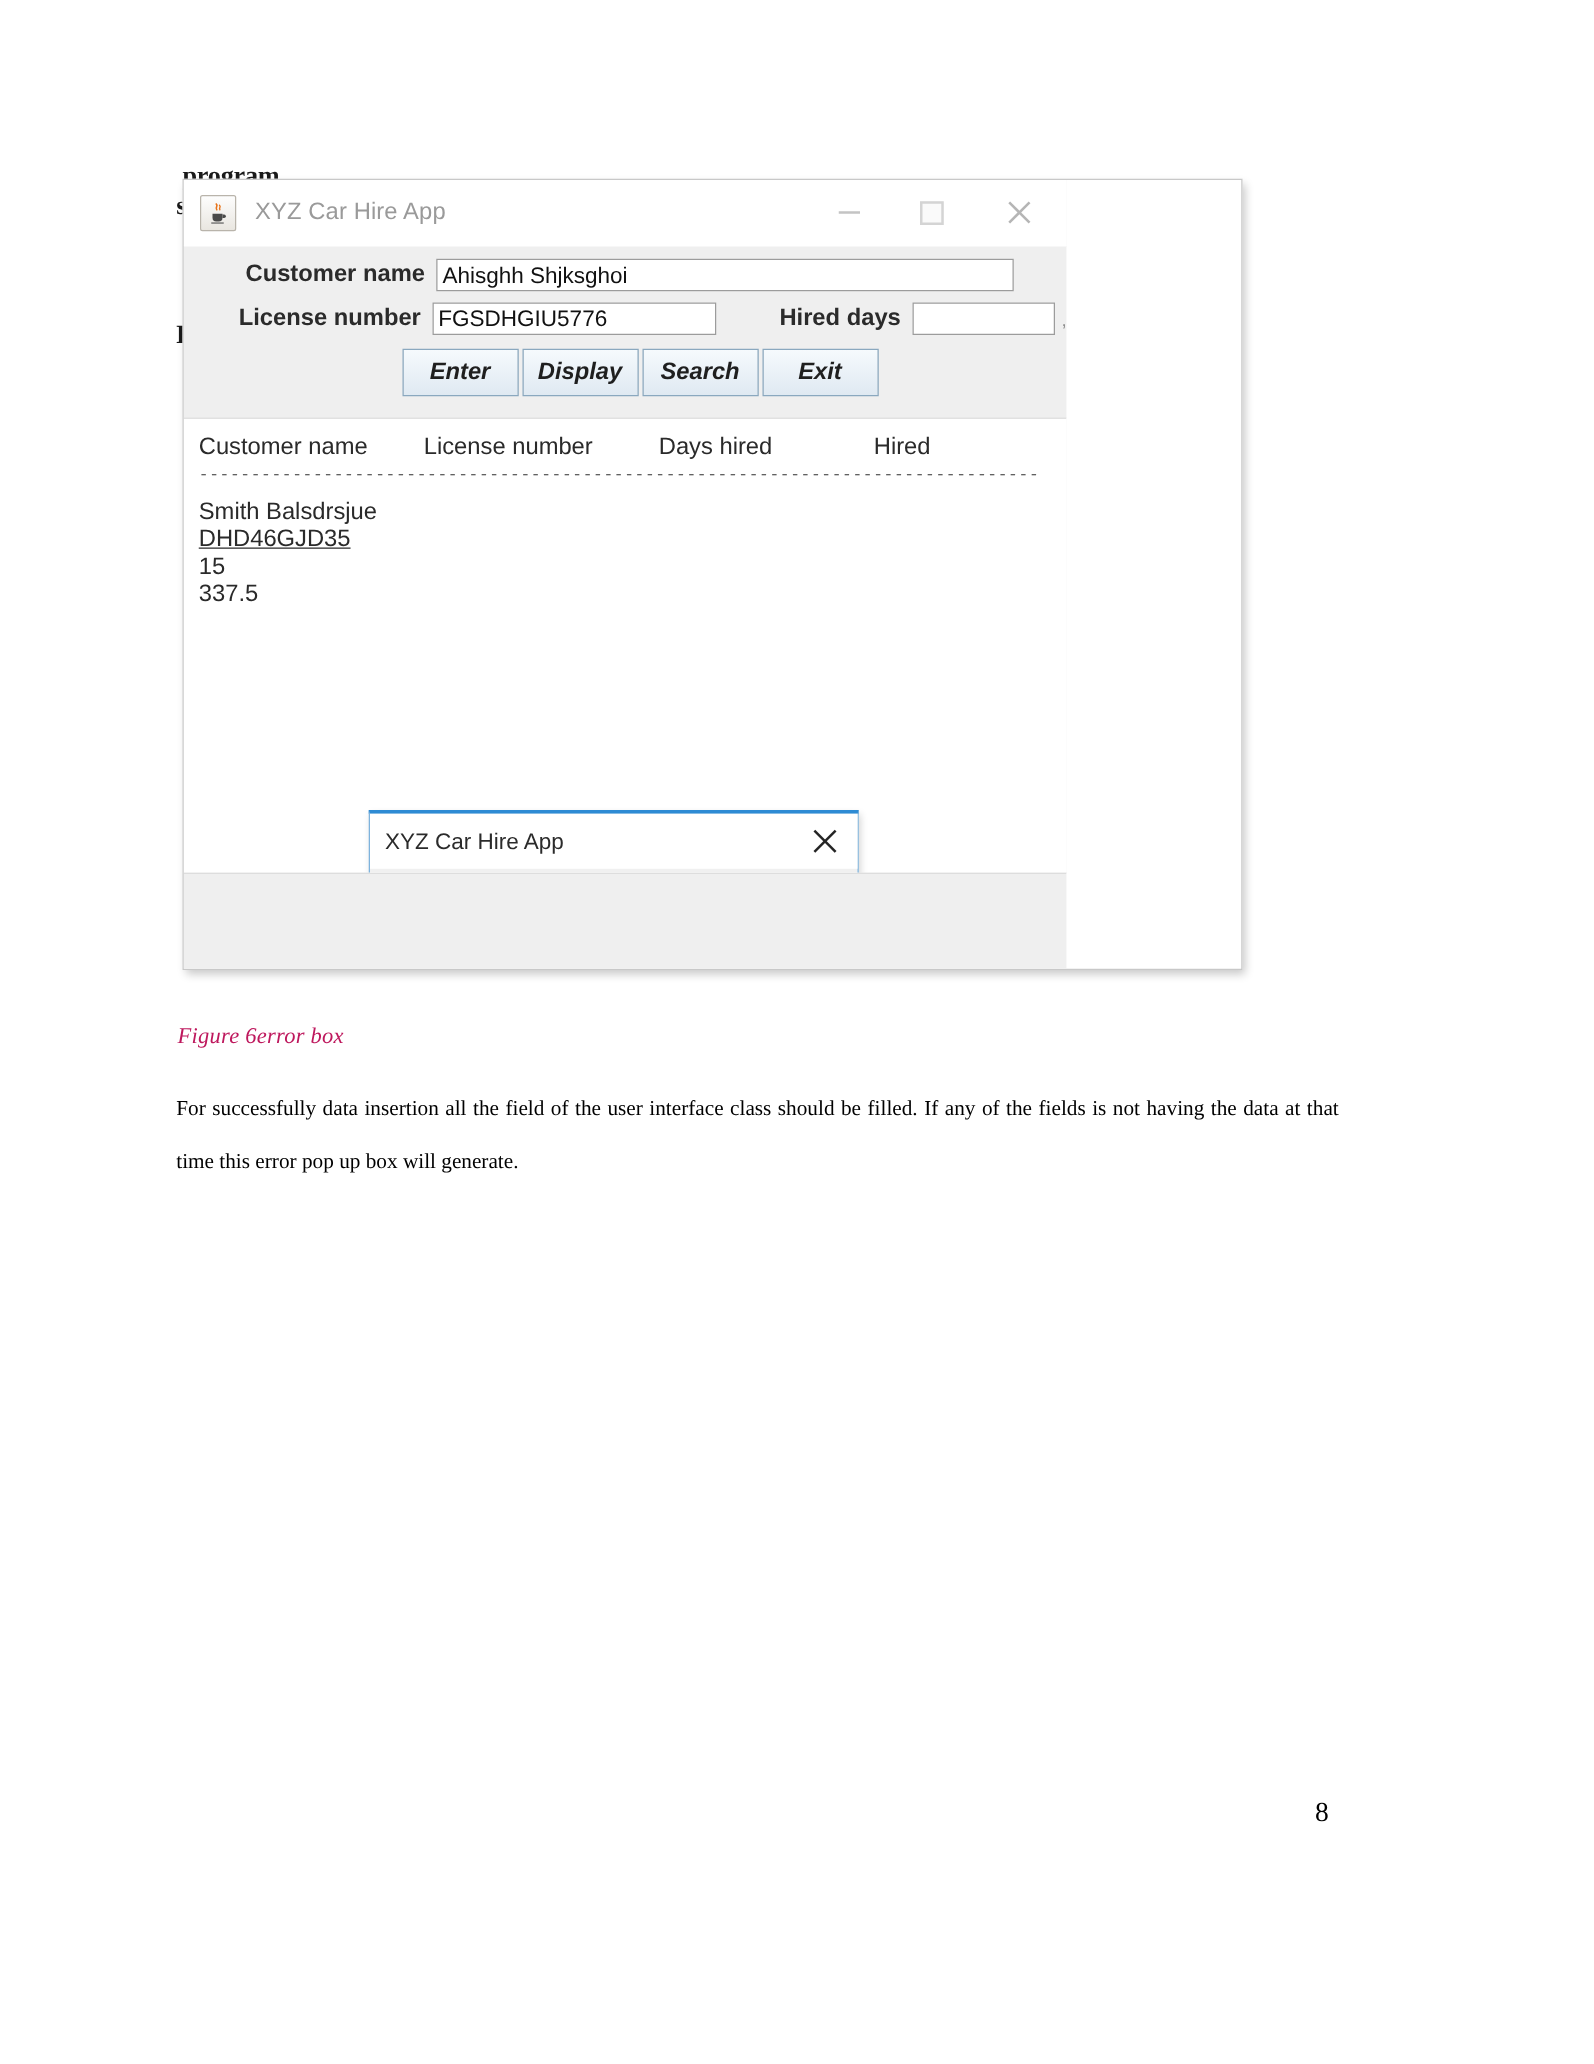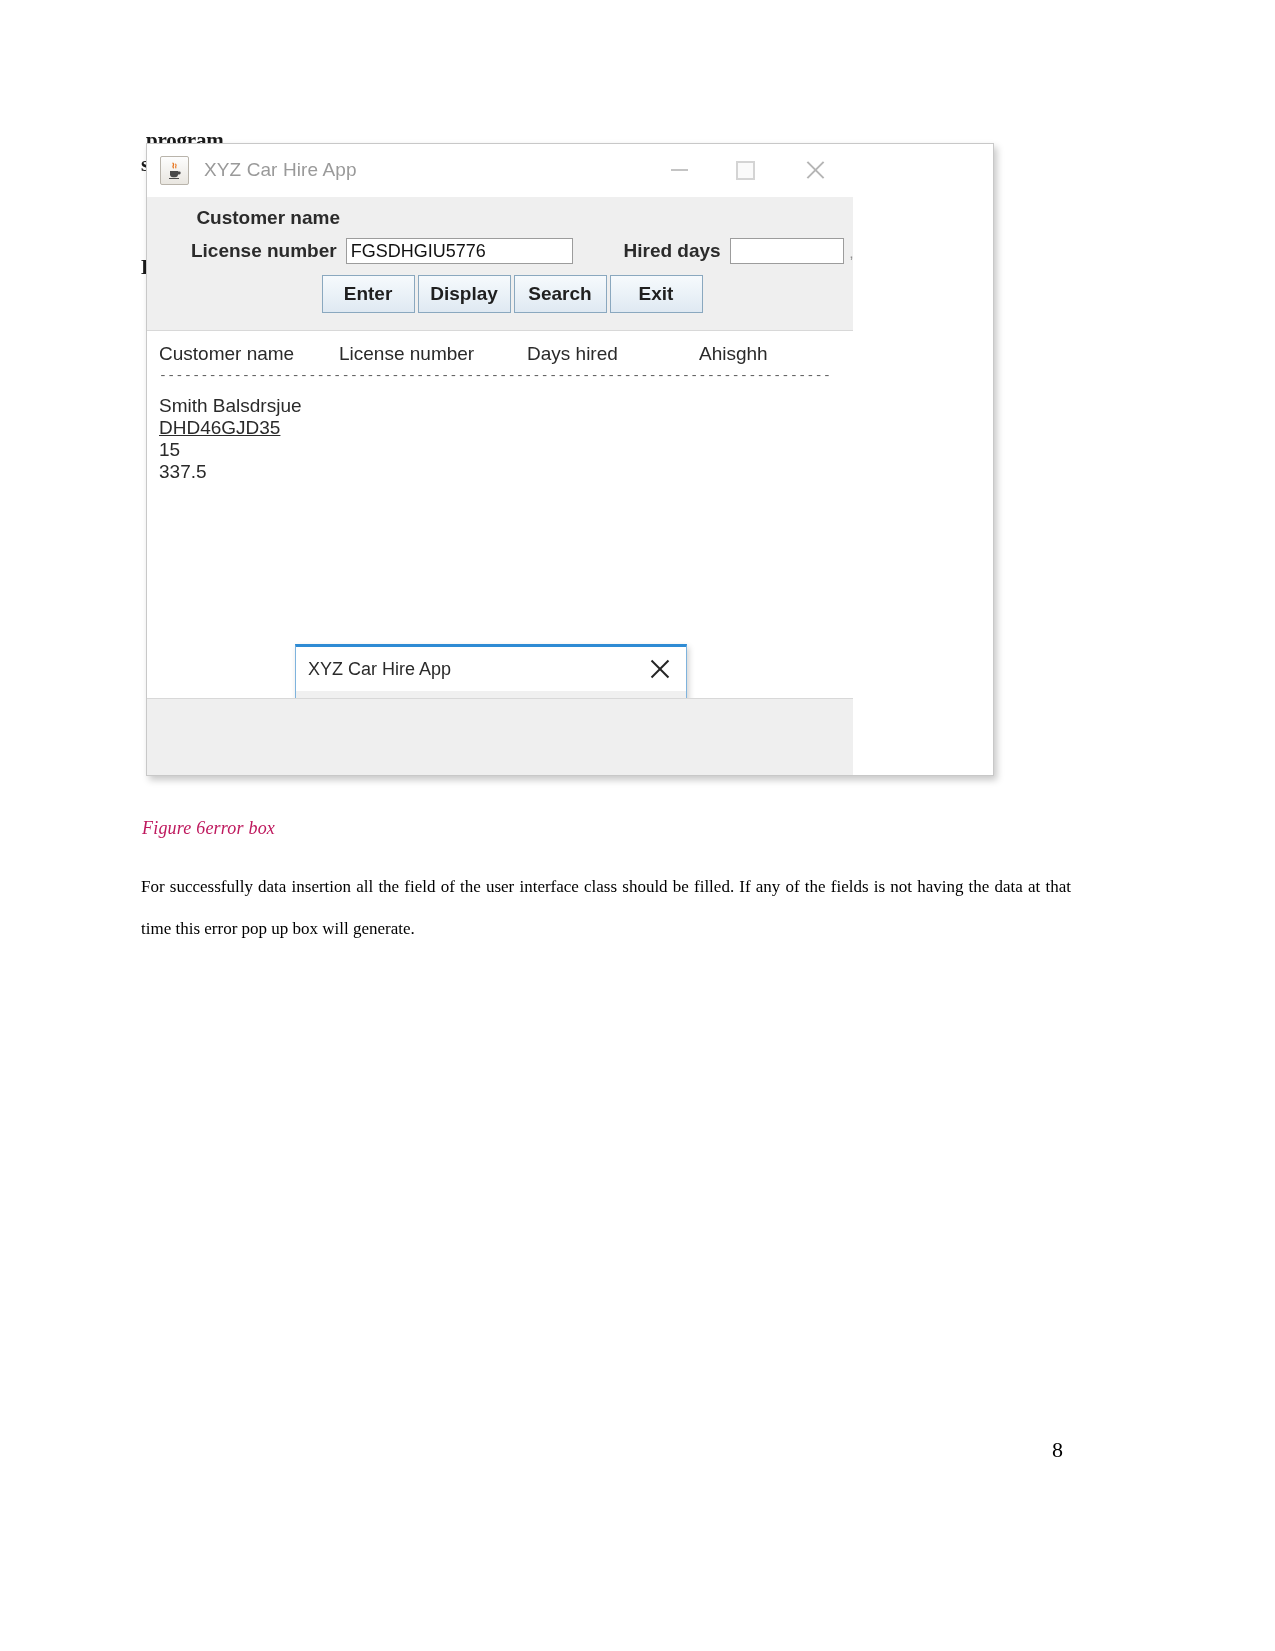--- a/index.html
+++ b/index.html
@@ -166,20 +166,21 @@
     padding-bottom: 3px;
   }
 
   
   #app-buttons {
     display: flex;
     justify-content: center;
     gap: 3px;
     padding: 2px 0 9px 0;
     margin-left: 24px;
+    font-style: italic;
   }
   .app-btn {
     min-width: 93px;
     height: 38px;
     border: 1px solid #8aa8bf;
     background: linear-gradient(#f6fafd, #dfe9f2);
     font-family: "Liberation Sans", sans-serif;
     font-size: 19px;
     font-weight: 700;
     color: #1f1f1f;
@@ -356,20 +357,21 @@
           <span class="glyph-max"></span>
         </div>
       <div class="win-btn" id="btn-close">
           <span class="glyph-close"></span>
         </div>
     </div>
 
     <div id="app-form">
       <div class="form-row">
         <div class="form-label" id="label-customer-name">Customer name</div>
+        <div class="txt-field" id="input-customer-name">Ahisghh Shjksghoi</div>
       </div>
       <div class="form-row">
         <div class="form-label" id="label-license-number">License number</div>
         <div class="txt-field" id="input-license-number">FGSDHGIU5776</div>
         <div class="form-label" id="label-hired-days">Hired days</div>
         <div class="txt-field" id="input-hired-days"></div>
         <div id="stray-mark">‚</div>
       </div>
 
       <div id="app-buttons">
@@ -378,21 +380,21 @@
         <div class="app-btn">Search</div>
         <div class="app-btn">Exit</div>
       </div>
     </div>
 
     <div id="app-results">
       <div id="results-header">
         <span class="hdr-name">Customer name</span>
         <span class="hdr-lic">License number</span>
         <span class="hdr-days">Days hired</span>
-        <span class="hdr-rental">Ahisghh</span>
+        <span class="hdr-rental">Hired</span>
       </div>
       <div id="results-divider">---------------------------------------------------------------------------------</div>
       <div class="results-row">
         <span class="col-name">Smith Balsdrsjue</span>
         <span class="col-lic">DHD46GJD35</span>
         <span class="col-days">15</span>
         <span class="col-rental">337.5</span>
       </div>
 
       <div id="error-dialog">

